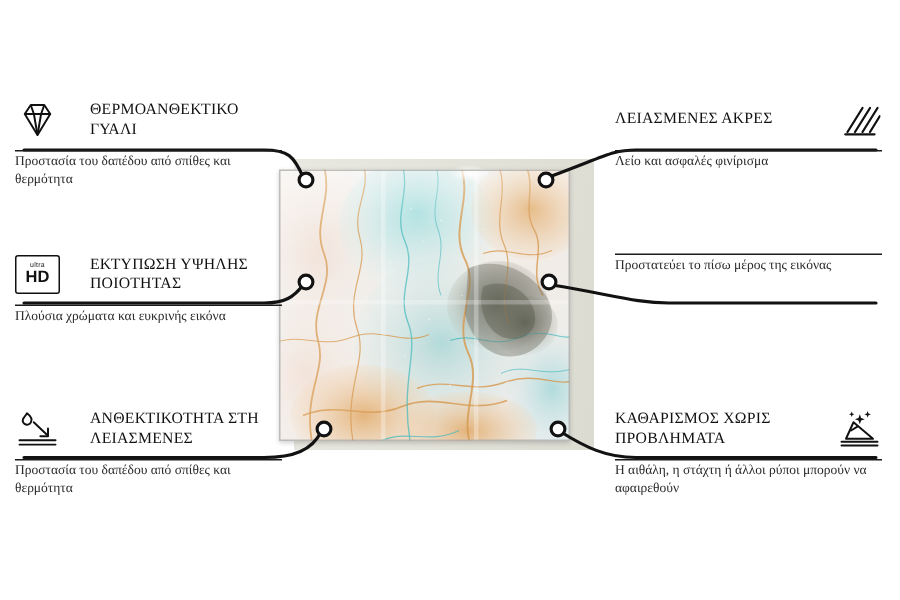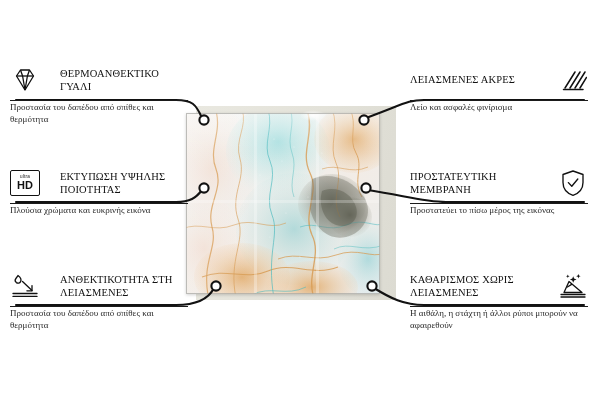--- a/index.html
+++ b/index.html
@@ -364,31 +364,20 @@
           <path d="M4.5,21.5 L24,21.5" stroke="#111" stroke-width="1.5" stroke-linecap="round"></path>
         </svg>
       </span>
       <span class="feat-title">ΛΕΙΑΣΜΕΝΕΣ ΑΚΡΕΣ</span>
     </div>
     <div class="feat-rule"></div>
     <div class="feat-desc">Λείο και ασφαλές φινίρισμα</div>
   </div>
 
   <div class="feature right" style="top:166px">
-    <div class="feat-head">
-      <span class="feat-icon">
-        <svg width="26" height="28" viewBox="0 0 26 28">
-          <g fill="none" stroke="#111" stroke-width="1.35" stroke-linejoin="round" stroke-linecap="round">
-            <path d="M13,2 L23,5.5 L23,13.5 C23,20 18.6,24.4 13,26.4 C7.4,24.4 3,20 3,13.5 L3,5.5 Z"></path>
-            <path d="M8.4,13.6 L11.8,17.2 L17.8,10"></path>
-          </g>
-        </svg>
-      </span>
-      <span class="feat-title">ΠΡΟΣΤΑΤΕΥΤΙΚΗ ΜΕΜΒΡΑΝΗ</span>
-    </div>
     <div class="feat-rule"></div>
     <div class="feat-desc">Προστατεύει το πίσω μέρος της εικόνας</div>
   </div>
 
   <div class="feature right" style="top:269px">
     <div class="feat-head">
       <span class="feat-icon">
         <svg width="30" height="27" viewBox="0 0 30 27">
           <g fill="none" stroke="#111" stroke-width="1.3" stroke-linejoin="round" stroke-linecap="round">
             <path d="M6,19.5 L11,8.5 L24,19.5 Z"></path>
@@ -396,19 +385,19 @@
             <path d="M3,21.5 L27,21.5"></path>
             <path d="M3,24 L27,24"></path>
           </g>
           <g fill="#111">
             <path d="M15.2,3.2 L16.1,5.6 L18.5,6.5 L16.1,7.4 L15.2,9.8 L14.3,7.4 L11.9,6.5 L14.3,5.6 Z"></path>
             <path d="M20.4,1 L21,2.6 L22.6,3.2 L21,3.8 L20.4,5.4 L19.8,3.8 L18.2,3.2 L19.8,2.6 Z"></path>
             <path d="M9.8,1.4 L10.3,2.7 L11.6,3.2 L10.3,3.7 L9.8,5 L9.3,3.7 L8,3.2 L9.3,2.7 Z"></path>
           </g>
         </svg>
       </span>
-      <span class="feat-title">ΚΑΘΑΡΙΣΜΟΣ ΧΩΡΙΣ ΛΕΙΑΣΜΕΝΕΣ</span>
+      <span class="feat-title">ΚΑΘΑΡΙΣΜΟΣ ΧΩΡΙΣ ΠΡΟΒΛΗΜΑΤΑ</span>
     </div>
     <div class="feat-rule"></div>
     <div class="feat-desc">Η αιθάλη, η στάχτη ή άλλοι ρύποι μπορούν να αφαιρεθούν</div>
   </div>
 
 </div>
 
 </body></html>

